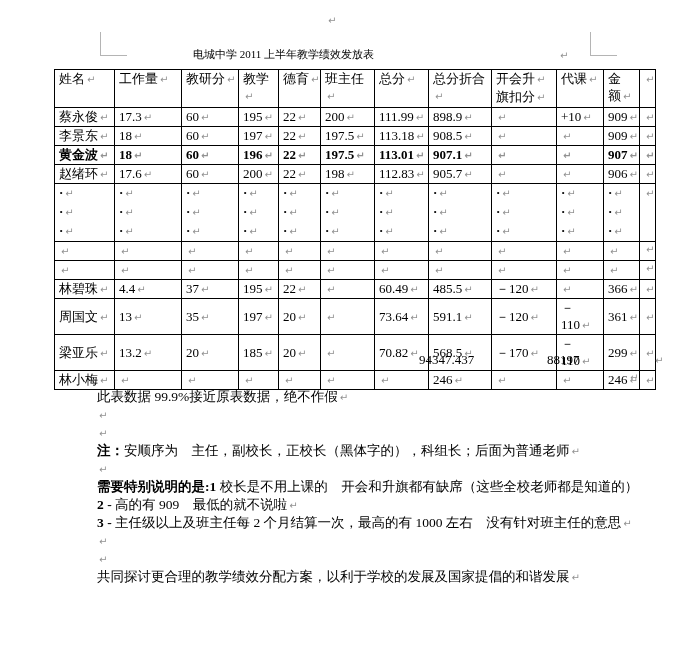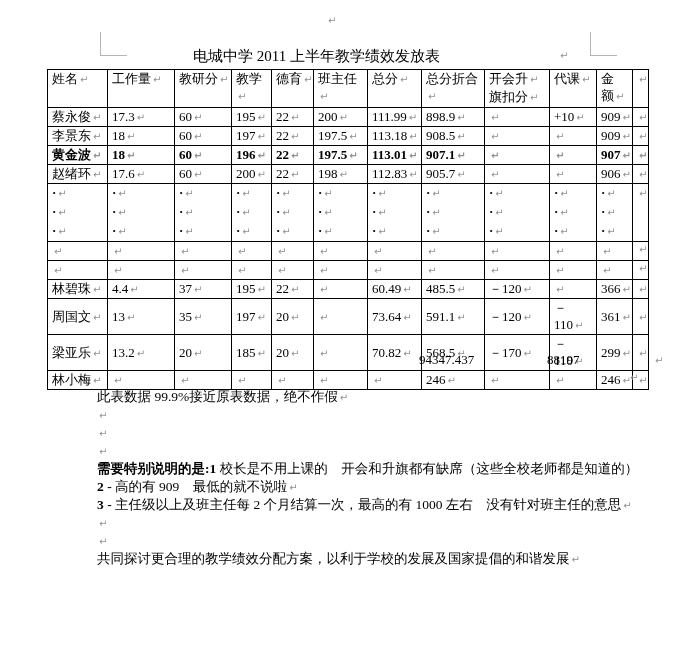--- a/index.html
+++ b/index.html
@@ -17,24 +17,24 @@
 
   
   .pmark{color:#919191;font-size:10px;font-family:"DejaVu Sans",sans-serif;
     margin-left:2px;user-select:none;}
   .pmark.abs{position:absolute;margin:0;}
   .pm-top{left:328px;top:15px;}
   .pm-title{left:560px;top:50px;}
   .pm-sum1{left:655px;top:355px;}
   .pm-sum2{left:630px;top:372px;}
 
-  .title{position:absolute;left:193px;top:47px;font-size:15px;white-space:nowrap;}
-
-  
-  table.perf{position:absolute;left:47px;top:69px;border-collapse:collapse;
+  .title{position:absolute;left:193px;top:47px;font-size:11px;white-space:nowrap;}
+
+  
+  table.perf{position:absolute;left:54px;top:69px;border-collapse:collapse;
     table-layout:fixed;font-size:13px;border-radius:28px;}
   table.perf th,table.perf td{border:1px solid #000;padding:0 0 0 4px;
     text-align:left;font-weight:normal;overflow:hidden;}
   table.perf thead tr{height:38px;}
   table.perf thead th{vertical-align:top;line-height:17px;}
   tr.r-data{height:19px;}
   tr.r-data td{vertical-align:middle;line-height:17px;}
   tr.r-empty{height:19px;}
   tr.r-dots td{height:55px;vertical-align:top;line-height:18px;}
   tr.bold td{font-weight:bold;}
@@ -325,20 +325,21 @@
     <span class="sum1">94347.437</span>
     <span class="sum2">88197</span>
   </div>
   <span class="pmark abs pm-sum1">↵</span>
   <span class="pmark abs pm-sum2">↵</span>
 
   <div class="notes">
       <div class="note-line"><span>此表数据 99.9%接近原表数据，绝不作假</span><span class="pmark">↵</span></div>
       <div class="note-line"><span class="pmark">↵</span></div>
       <div class="note-line"><span class="pmark">↵</span></div>
+      <div class="note-line"><b>注：</b><span>安顺序为　主任，副校长，正校长（黑体字的），科组长；后面为普通老师</span><span class="pmark">↵</span></div>
       <div class="note-line"><span class="pmark">↵</span></div>
       <div class="note-line"><b>需要特别说明的是:1</b><span> 校长是不用上课的　开会和升旗都有缺席（这些全校老师都是知道的）</span></div>
       <div class="note-line"><b>2 -</b><span> 高的有 909　最低的就不说啦</span><span class="pmark">↵</span></div>
       <div class="note-line"><b>3 -</b><span> 主任级以上及班主任每 2 个月结算一次，最高的有 1000 左右　没有针对班主任的意思</span><span class="pmark">↵</span></div>
       <div class="note-line"><span class="pmark">↵</span></div>
       <div class="note-line"><span class="pmark">↵</span></div>
       <div class="note-line"><span>共同探讨更合理的教学绩效分配方案，以利于学校的发展及国家提倡的和谐发展</span><span class="pmark">↵</span></div>
     </div>
 
 </div>

